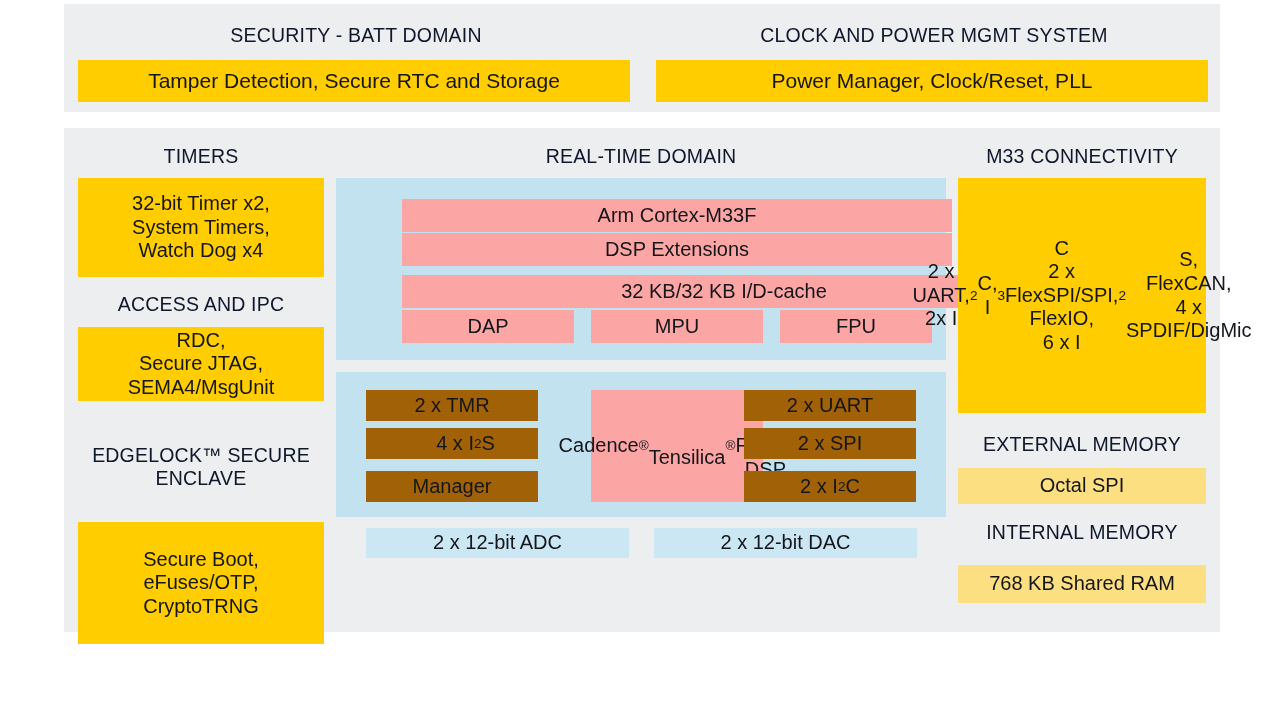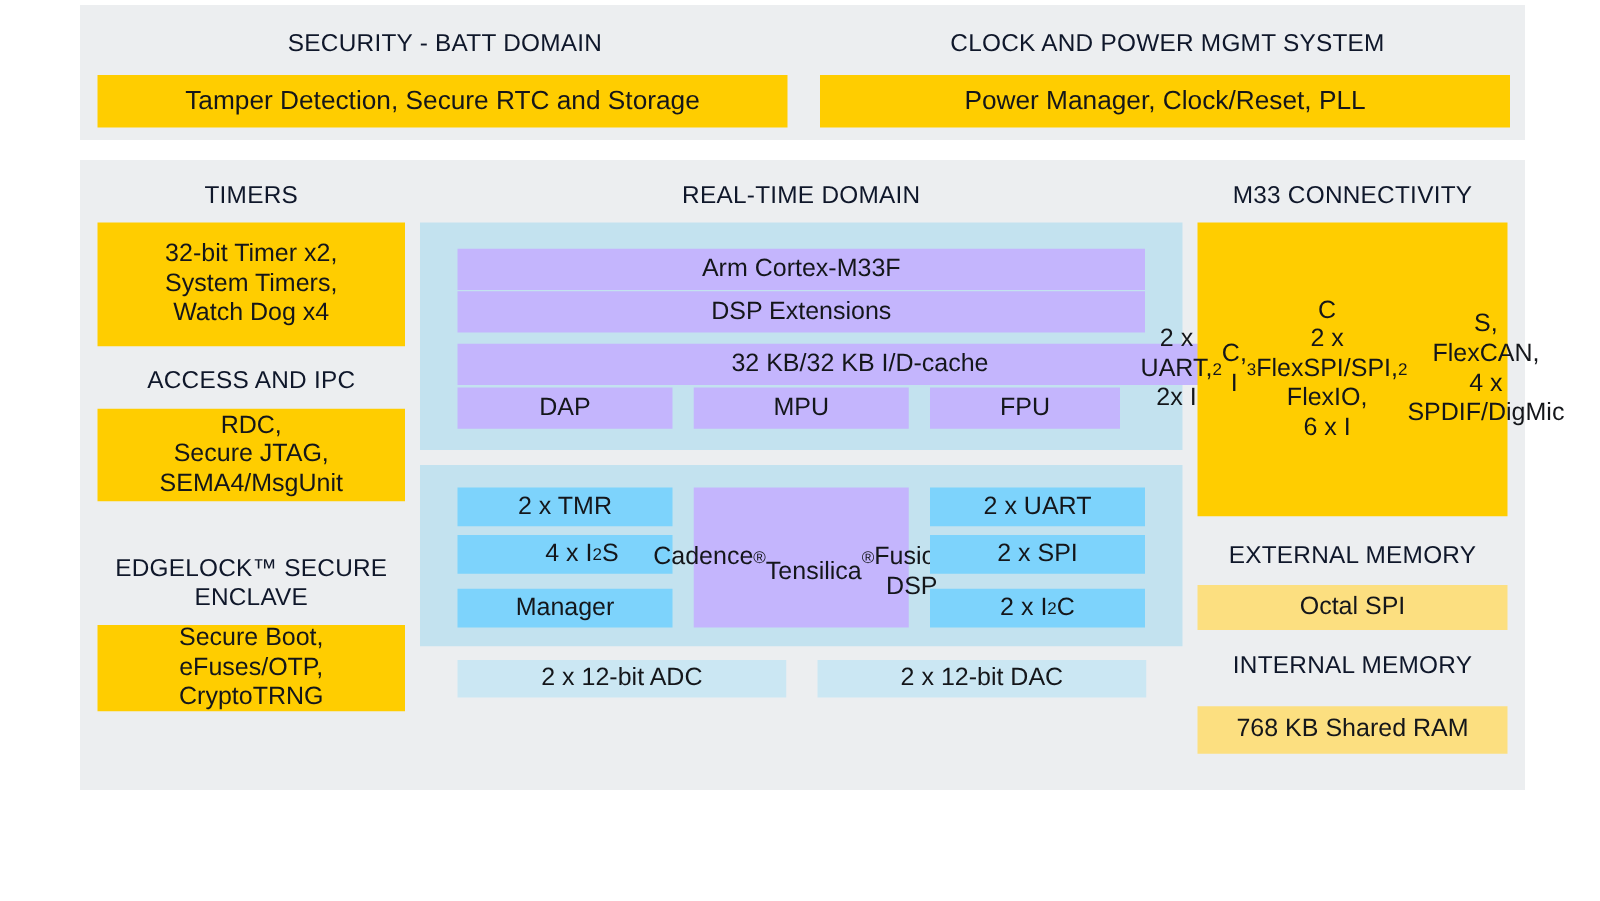--- a/index.html
+++ b/index.html
@@ -43,38 +43,38 @@
     box-sizing: border-box;
     display: flex;
     align-items: center;
     justify-content: center;
     text-align: center;
     line-height: 1.18;
     color: #14161a;
   }
   .yellow      { background: #ffcd00; }
   .lightyellow { background: #fcdf80; }
-  .green       { background: #7dd3fc; }
-  .blue-mid    { background: #c4b5fd; }
+  .green       { background: #a16207; }
+  .blue-mid    { background: #fca5a5; margin-left: 36px; }
   .blue-pale   { background: #cbe7f3; }
   .blue-panel  { background: #c3e2ef; }
 
   
   #sec-batt-header { position:absolute; left:64px;  top:24px;  width:584px; }
   #sec-batt-box    { position:absolute; left:78px;  top:60px;  width:552px; height:42px; font-size:21px; }
   #clk-pwr-header  { position:absolute; left:648px; top:24px;  width:572px; }
   #clk-pwr-box     { position:absolute; left:656px; top:60px;  width:552px; height:42px; font-size:21px; }
 
   
   #timers-header   { position:absolute; left:78px;  top:145px; width:246px; }
   #timers-box      { position:absolute; left:78px;  top:178px; width:246px; height:99px; font-size:20px; }
   #access-header   { position:absolute; left:78px;  top:293px; width:246px; }
   #access-box      { position:absolute; left:78px;  top:327px; width:246px; height:74px; font-size:20px; }
   #edgelock-header { position:absolute; left:78px;  top:444px; width:246px; }
-  #edgelock-box    { position:absolute; left:78px;  top:500px; width:246px; height:69px; font-size:20px; }
+  #edgelock-box    { position:absolute; left:78px;  top:522px; width:246px; height:122px; font-size:20px; }
 
   
   #rtd-header      { position:absolute; left:336px; top:145px; width:610px; }
   #rtd-panel       { position:absolute; left:336px; top:178px; width:610px; height:182px; }
   .rtd-row         { position:absolute; height:33px; font-size:20px; }
   #rtd-m33f        { left:366px; top:199px;  width:550px; }
   #rtd-dsp         { left:366px; top:233px;  width:550px; }
   #rtd-cache       { left:366px; top:275px;  width:644px; }
   #rtd-dap         { left:366px; top:310px;  width:172px; }
   #rtd-mpu         { left:555px; top:310px;  width:172px; }

